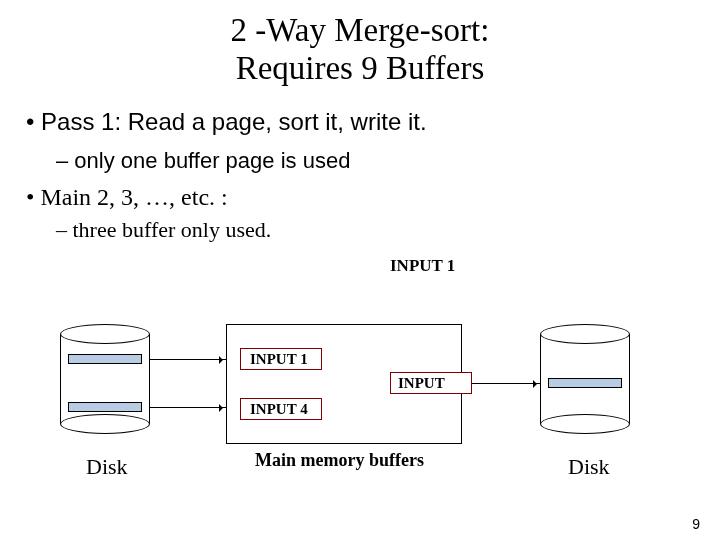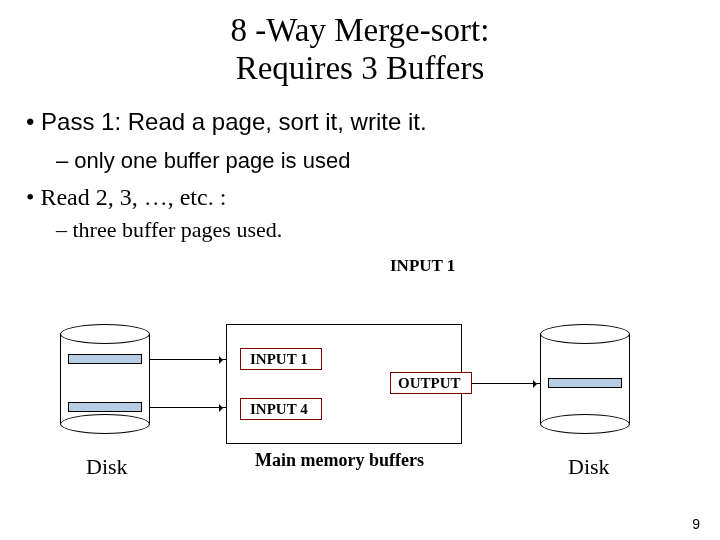--- a/index.html
+++ b/index.html
@@ -112,29 +112,29 @@
     font-size: 14px;
     font-family: Arial, Helvetica, sans-serif;
   }
 </style>
 </head>
 <body>
 
 <div class="slide">
 
   <div class="title">
-    <span>8 -Way Merge-sort:</span><br>
-    <span>Requires 3 Buffers</span>
+    <span>2 -Way Merge-sort:</span><br>
+    <span>Requires 9 Buffers</span>
   </div>
 
   <div class="bullets">
     <div class="b1 dot"><span>Pass 1: Read a page, sort it, write it.</span></div>
     <div class="b2 dash"><span>only one buffer page is used</span></div>
-    <div class="b1-serif dot"><span>Read 2, 3, …, etc. :</span></div>
-    <div class="b2-serif dash"><span> three buffer pages used.</span></div>
+    <div class="b1-serif dot"><span>Main 2, 3, …, etc. :</span></div>
+    <div class="b2-serif dash"><span> three buffer only used.</span></div>
   </div>
 
   <div class="label" style="left:390px; top:256px;">INPUT 1</div>
 
   <div class="diagram">
 
     <div class="disk" style="left:0; top:0;">
       <div class="barrel"></div>
       <div class="ell bot"></div>
       <div class="ell top"></div>
@@ -149,21 +149,21 @@
     <div class="mem-box" style="left:166px; top:0; width:236px; height:120px;"></div>
     <div class="label label-sm" style="left:195px; top:126px; font-weight:bold;">Main memory buffers</div>
 
     <div class="buf" style="left:180px; top:24px; width:82px; height:22px;"></div>
     <div class="buf-lbl" style="left:190px; top:27px;">INPUT 1</div>
 
     <div class="buf" style="left:180px; top:74px; width:82px; height:22px;"></div>
     <div class="buf-lbl" style="left:190px; top:77px;">INPUT 4</div>
 
     <div class="buf" style="left:330px; top:48px; width:82px; height:22px;"></div>
-    <div class="buf-lbl" style="left:338px; top:51px;">OUTPUT</div>
+    <div class="buf-lbl" style="left:338px; top:51px;">INPUT</div>
 
     <div class="arrow" style="left:412px; top:59px; width:68px;"></div>
 
     <div class="disk" style="left:480px; top:0;">
       <div class="barrel"></div>
       <div class="ell bot"></div>
       <div class="ell top"></div>
       <div class="page" style="top:54px;"></div>
     </div>
     <div class="label label-cap" style="left:508px; top:130px;">Disk</div>

